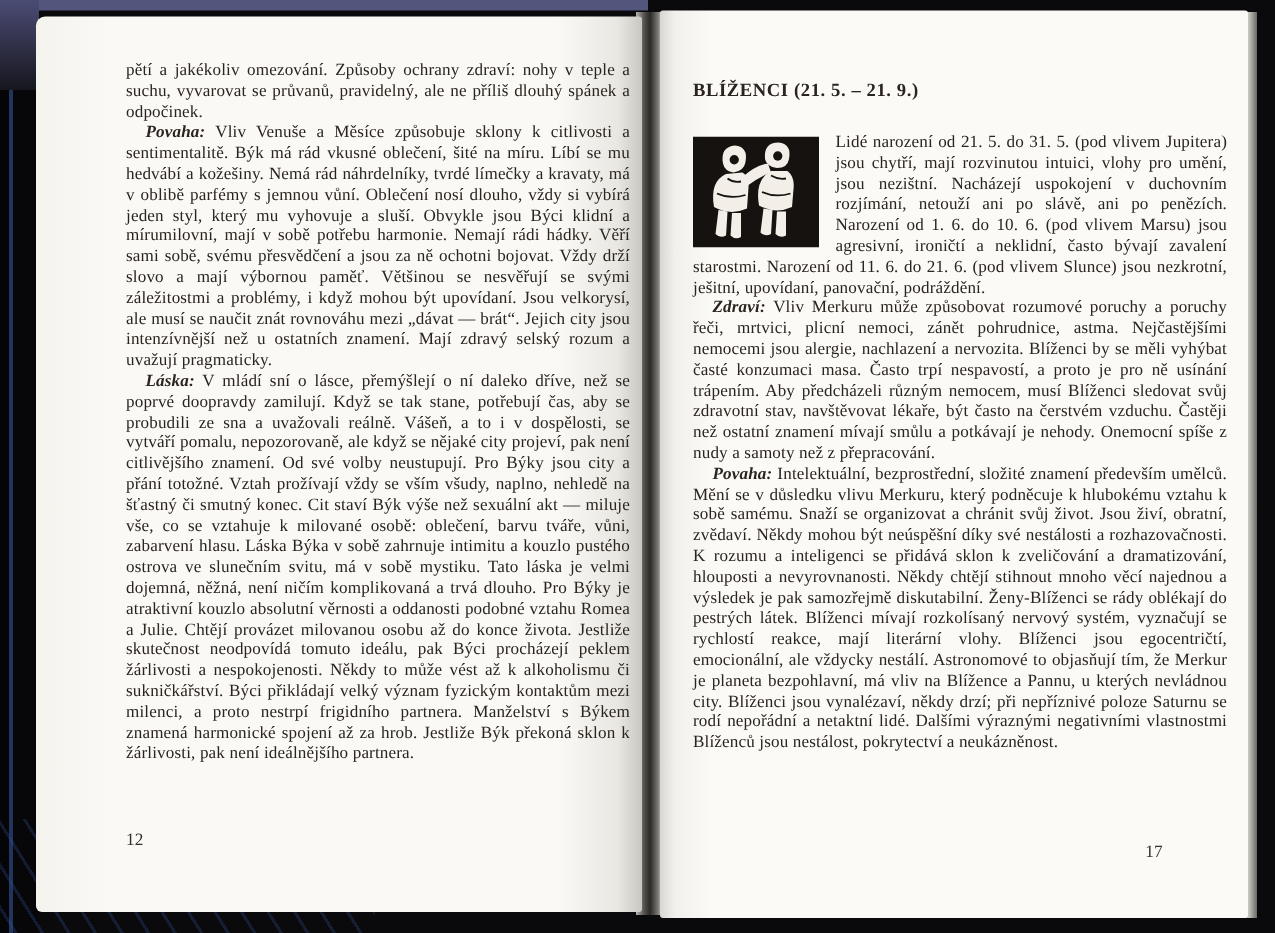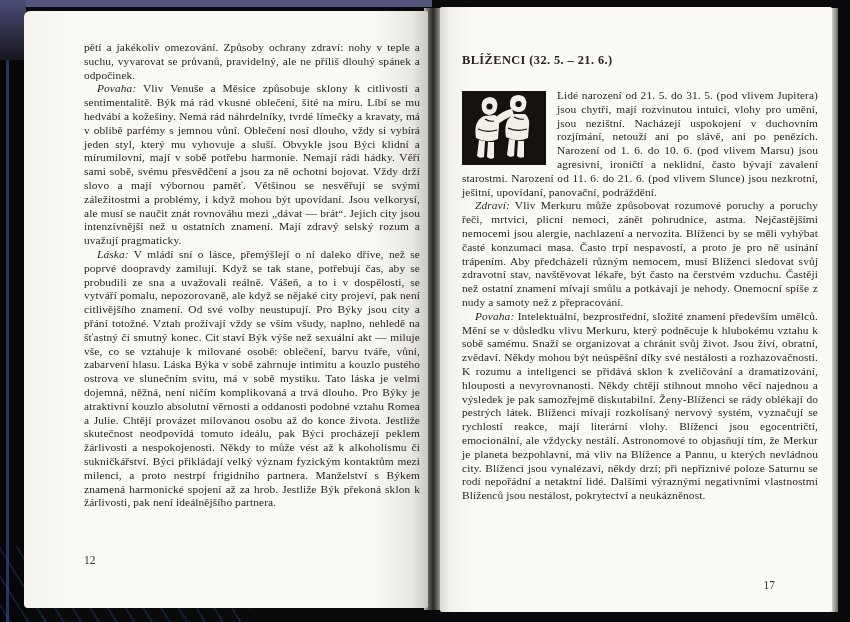--- a/index.html
+++ b/index.html
@@ -31,27 +31,27 @@
   .page-right{
     left:440px;top:7px;width:392px;height:605px;border-radius:2px;
     background:linear-gradient(90deg,#d9d7d2 0,#f1f0ec 2.5%,#fbfaf6 9%,#fbfaf6 100%);
     padding:46px 14px 0 22px;box-sizing:border-box;
   }
   .para{
     margin:0;font-size:11.4px;line-height:13.8px;text-align:justify;
     letter-spacing:.1px;
   }
   .para.indent{text-indent:13px;}
-  .lead{font-style:italic;}
+  .lead{font-style:italic;font-weight:bold;}
   .heading{
     margin:0 0 21px 0;font-size:12.4px;font-weight:600;letter-spacing:.4px;
   }
   .page-num{position:absolute;font-size:11.5px;color:#35302a;}
   .page-num.pn-left{left:60px;bottom:42px;}
-  .page-num.pn-right{right:57px;bottom:21px;}
+  .page-num.pn-right{right:57px;bottom:38px;}
   .woodcut{
     float:left;width:84px;height:74px;margin:2px 11px 4px 0;display:block;
   }
   .woodcut svg{display:block;}
 </style>
 </head>
 <body>
 
 <div class="scene">
 
@@ -63,21 +63,21 @@
   <div class="gutter"></div>
 
   <div class="page page-left">
     <p class="para"><span>pětí a jakékoliv omezování. Způsoby ochrany zdraví: nohy v teple a suchu, vyvarovat se průvanů, pravidelný, ale ne příliš dlouhý spánek a odpočinek.</span></p>
     <p class="para indent"><i class="lead">Povaha:</i><span> Vliv Venuše a Měsíce způsobuje sklony k citlivosti a sentimentalitě. Býk má rád vkusné oblečení, šité na míru. Líbí se mu hedvábí a kožešiny. Nemá rád náhrdelníky, tvrdé límečky a kravaty, má v oblibě parfémy s jemnou vůní. Oblečení nosí dlouho, vždy si vybírá jeden styl, který mu vyhovuje a sluší. Obvykle jsou Býci klidní a mírumilovní, mají v sobě potřebu harmonie. Nemají rádi hádky. Věří sami sobě, svému přesvědčení a jsou za ně ochotni bojovat. Vždy drží slovo a mají výbornou paměť. Většinou se nesvěřují se svými záležitostmi a problémy, i když mohou být upovídaní. Jsou velkorysí, ale musí se naučit znát rovnováhu mezi „dávat — brát“. Jejich city jsou intenzívnější než u ostatních znamení. Mají zdravý selský rozum a uvažují pragmaticky.</span></p>
     <p class="para indent"><i class="lead">Láska:</i><span> V mládí sní o lásce, přemýšlejí o ní daleko dříve, než se poprvé doopravdy zamilují. Když se tak stane, potřebují čas, aby se probudili ze sna a uvažovali reálně. Vášeň, a to i v dospělosti, se vytváří pomalu, nepozorovaně, ale když se nějaké city projeví, pak není citlivějšího znamení. Od své volby neustupují. Pro Býky jsou city a přání totožné. Vztah prožívají vždy se vším všudy, naplno, nehledě na šťastný či smutný konec. Cit staví Býk výše než sexuální akt — miluje vše, co se vztahuje k milované osobě: oblečení, barvu tváře, vůni, zabarvení hlasu. Láska Býka v sobě zahrnuje intimitu a kouzlo pustého ostrova ve slunečním svitu, má v sobě mystiku. Tato láska je velmi dojemná, něžná, není ničím komplikovaná a trvá dlouho. Pro Býky je atraktivní kouzlo absolutní věrnosti a oddanosti podobné vztahu Romea a Julie. Chtějí provázet milovanou osobu až do konce života. Jestliže skutečnost neodpovídá tomuto ideálu, pak Býci procházejí peklem žárlivosti a nespokojenosti. Někdy to může vést až k alkoholismu či sukničkářství. Býci přikládají velký význam fyzickým kontaktům mezi milenci, a proto nestrpí frigidního partnera. Manželství s Býkem znamená harmonické spojení až za hrob. Jestliže Býk překoná sklon k žárlivosti, pak není ideálnějšího partnera.</span></p>
     <div class="page-num pn-left">12</div>
   </div>
 
   <div class="page page-right">
-    <h2 class="heading">BLÍŽENCI (32. 5. – 21. 6.)</h2>
+    <h2 class="heading">BLÍŽENCI (21. 5. – 21. 9.)</h2>
 
     <p class="para">
       <span class="woodcut">
         <svg viewBox="0 0 84 74" width="84" height="74" xmlns="http://www.w3.org/2000/svg">
           <rect width="84" height="74" fill="#161210"></rect>
           <g fill="#f3efe8">
 
             <path d="M20 18 Q18 7 28 6 Q37 7 35 17 Q34 23 27 24 Q21 23 20 18Z"></path>
             <path d="M14 47 Q11 30 22 25 L33 24 Q38 27 37 34 L36 48 Q25 53 14 47Z"></path>
             <path d="M17 49 L23 50 L22 66 Q18 68 15 65Z"></path>

